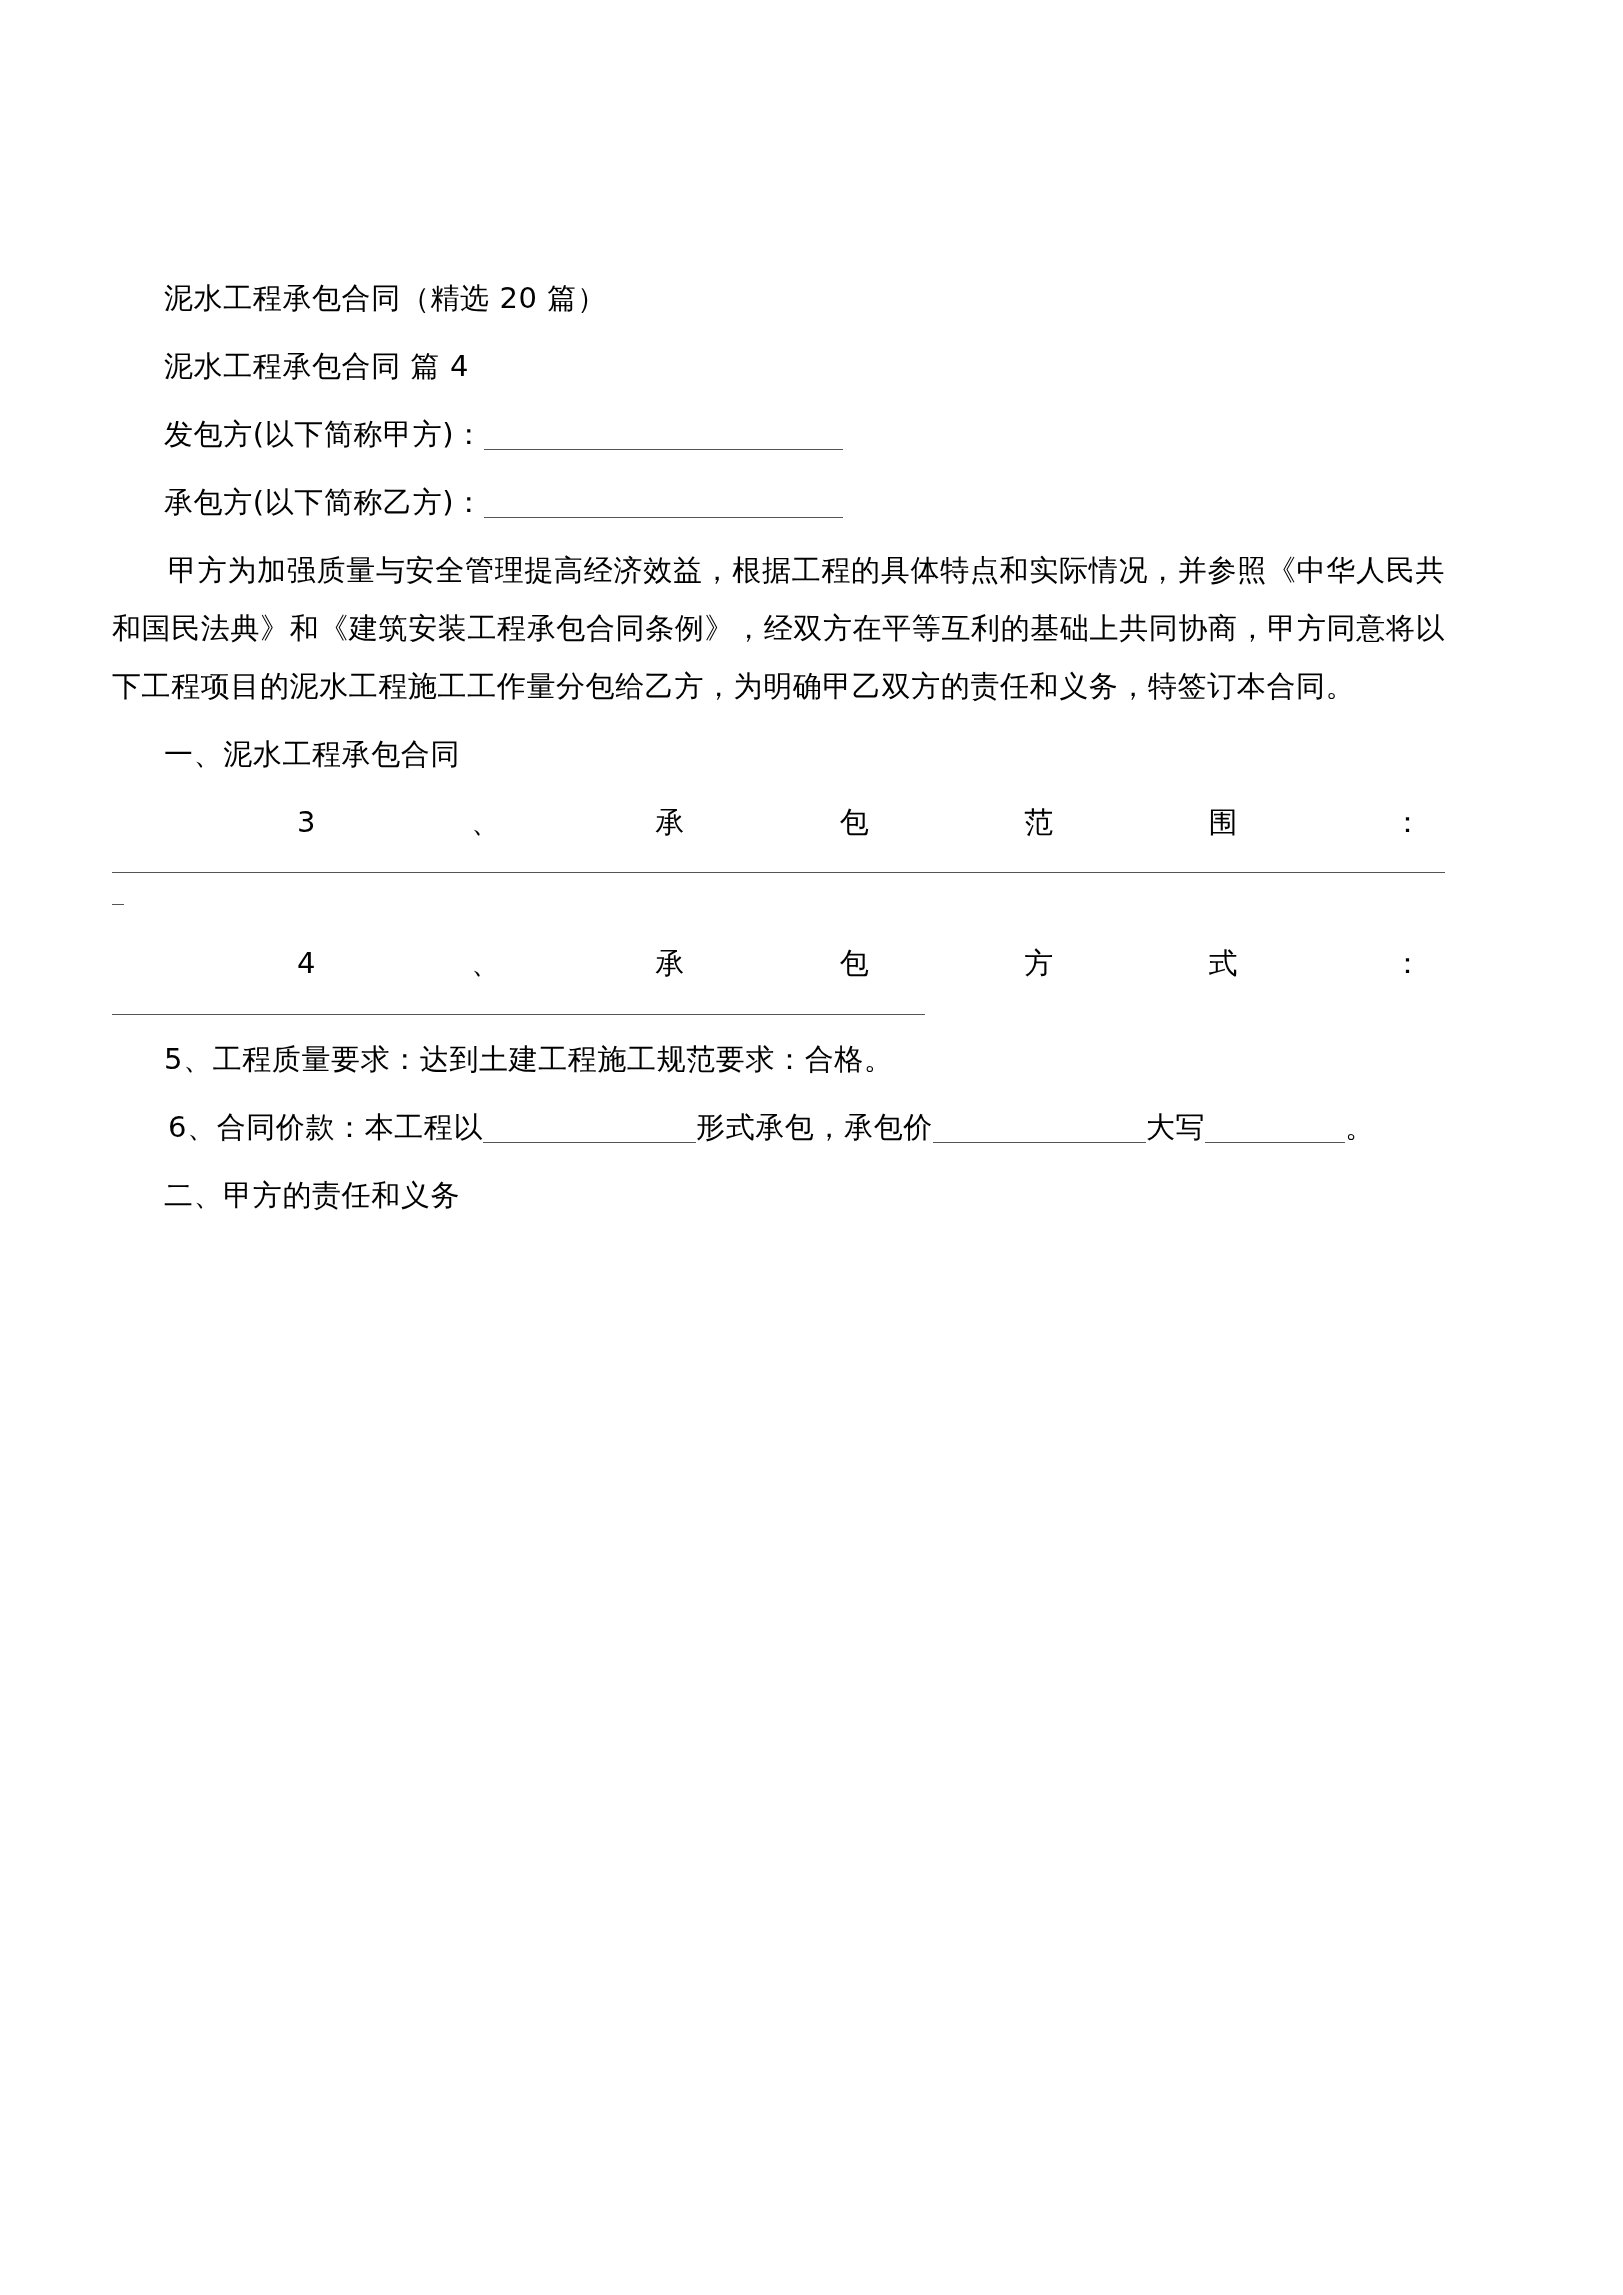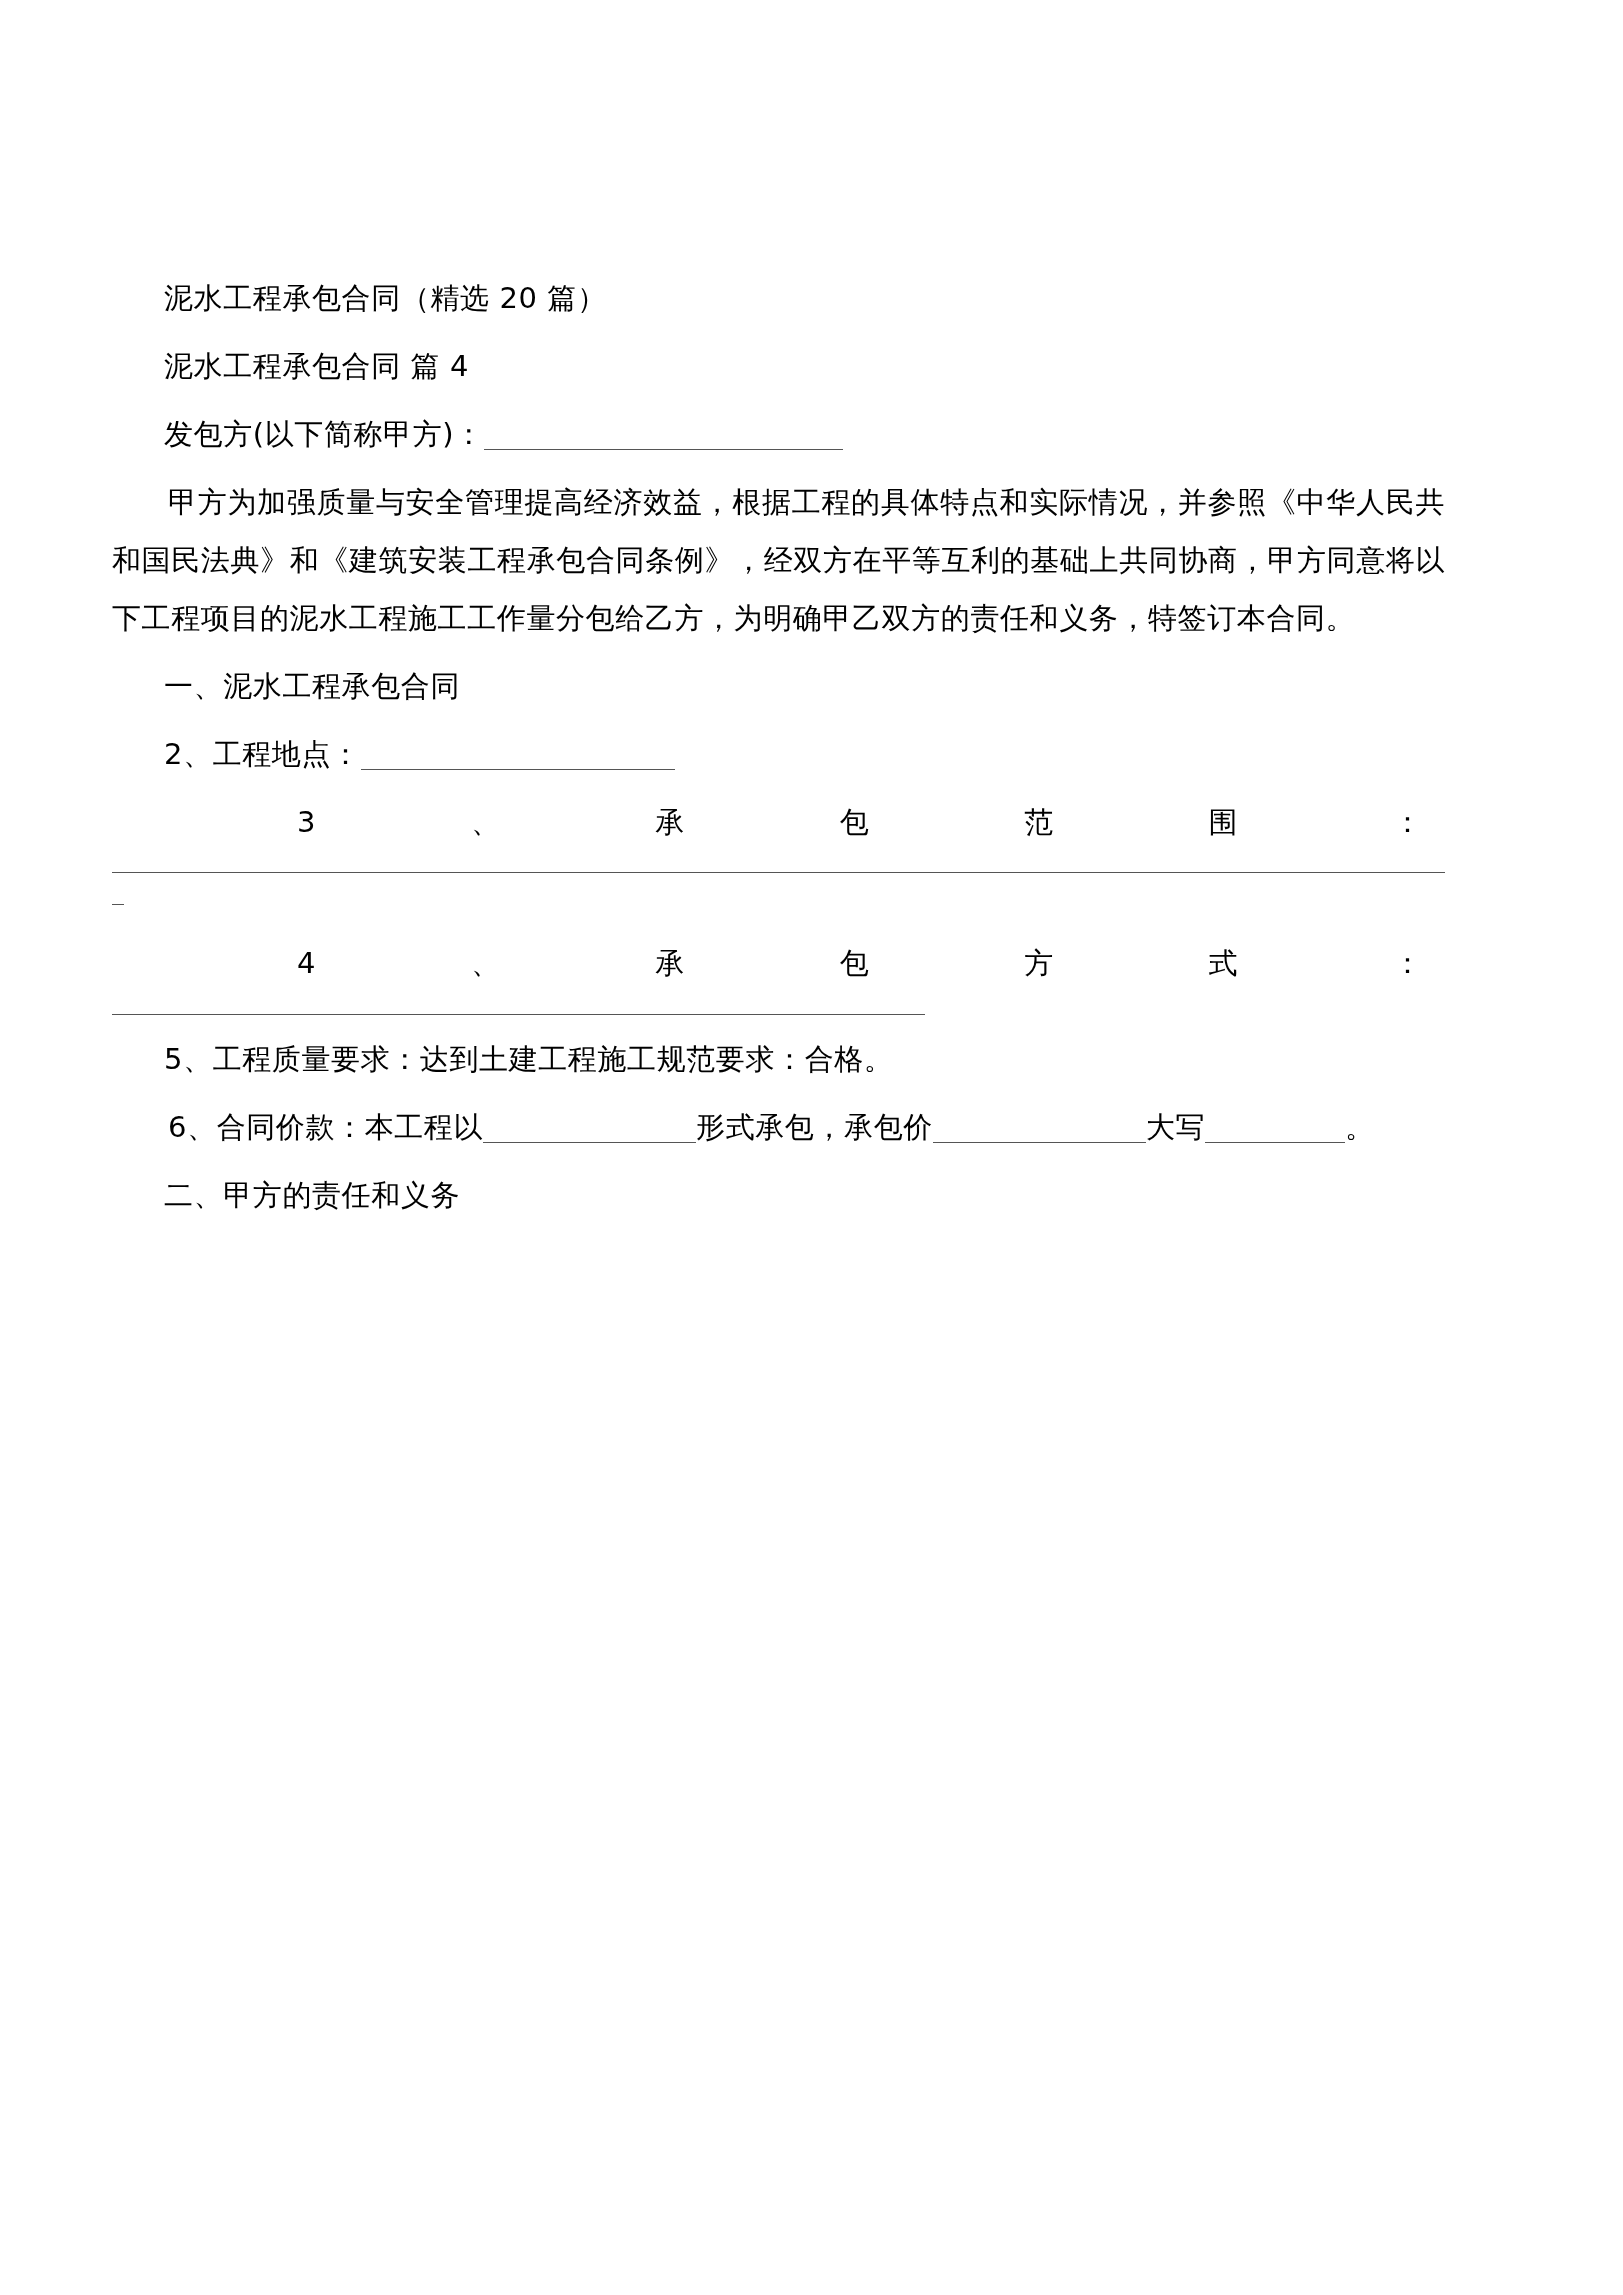--- a/index.html
+++ b/index.html
@@ -97,29 +97,29 @@
   <div class="body-block">
 
     <div class="p indent1">泥水工程承包合同（精选 20 篇）</div>
 
     <div class="p indent1">泥水工程承包合同  篇 4</div>
 
     <div class="p indent1">
       <span>发包方(以下简称甲方)：</span><span class="blank b-lg"></span>
     </div>
 
+    <div class="p indent1">
+      <span>承包方(以下简称乙方)：</span><span class="blank b-lg"></span>
+    </div>
 
     <div class="p just indent-first">甲方为加强质量与安全管理提高经济效益，根据工程的具体特点和实际情况，并参照《中华人民共和国民法典》和《建筑安装工程承包合同条例》，经双方在平等互利的基础上共同协商，甲方同意将以下工程项目的泥水工程施工工作量分包给乙方，为明确甲乙双方的责任和义务，特签订本合同。</div>
 
     <div class="p indent1">一、泥水工程承包合同</div>
 
 
-    <div class="p indent1">
-      <span>2、工程地点：</span><span class="blank b-md"></span>
-    </div>
 
     <div class="p spread">3、承包范围：</div>
     <span class="rule-full"></span>
     <span class="rule-stub"></span>
 
     <div class="gap-md"></div>
 
     <div class="p spread">4、承包方式：</div>
     <span class="rule-half"></span>
 

